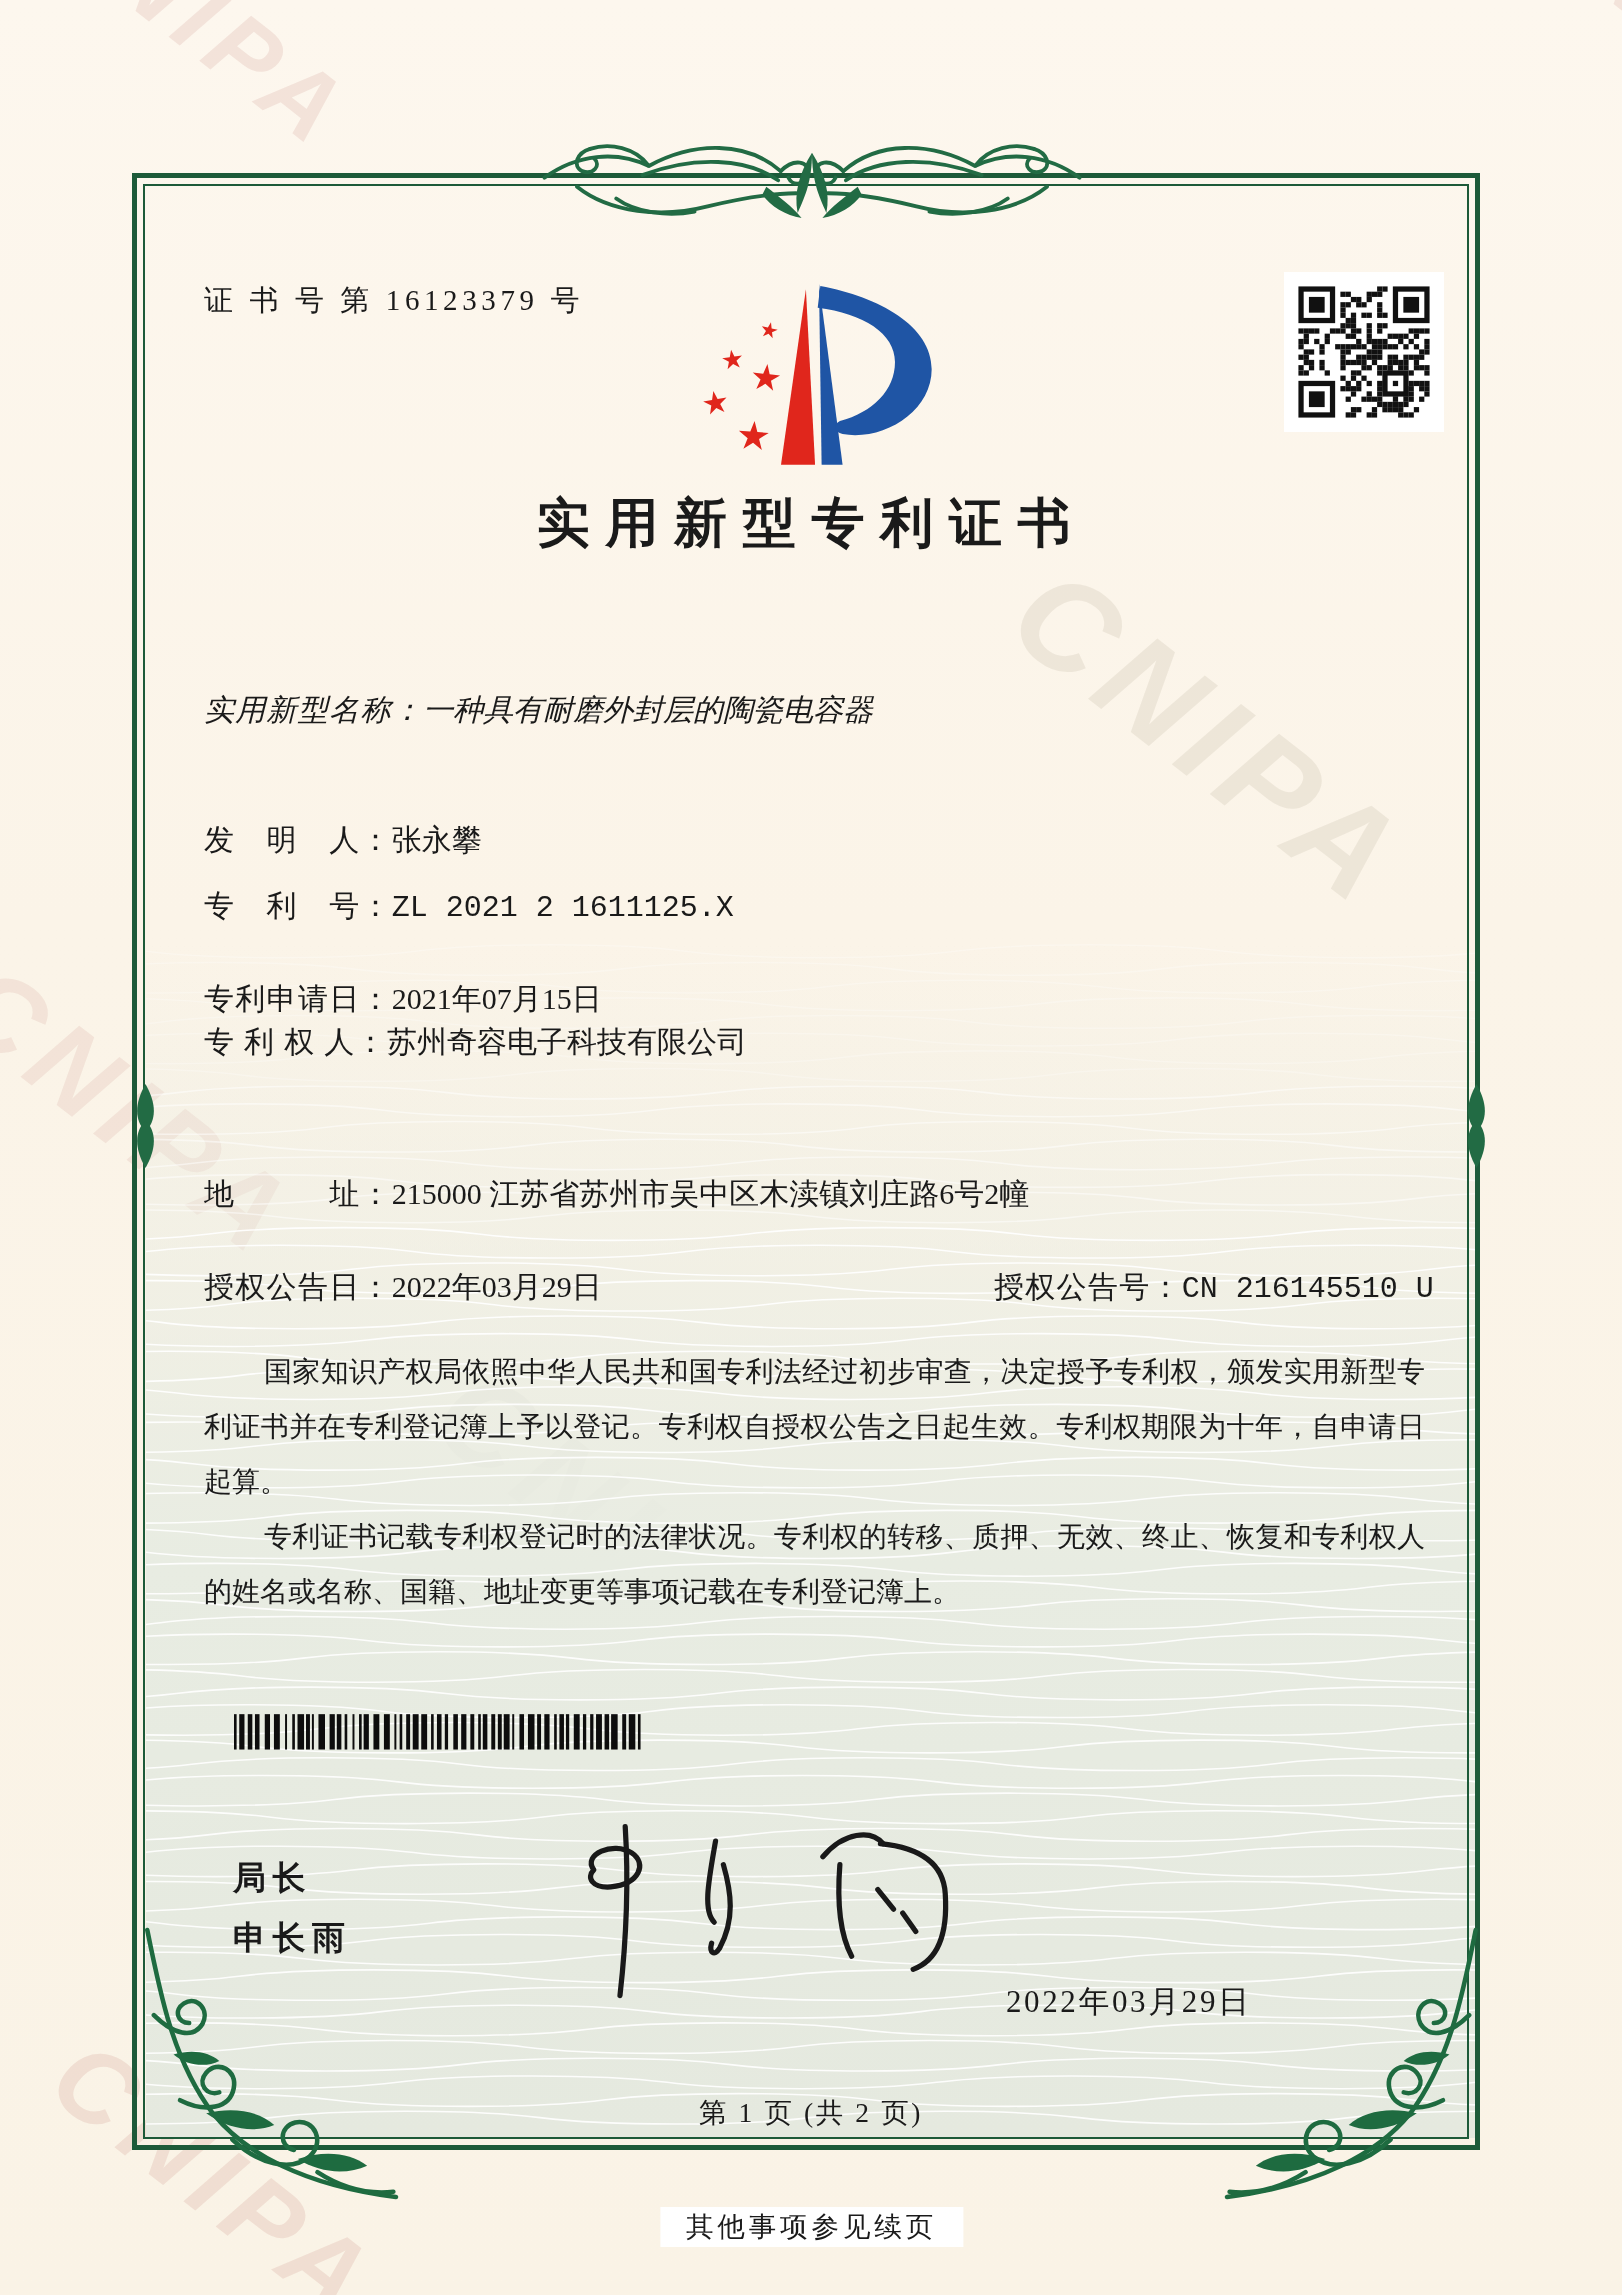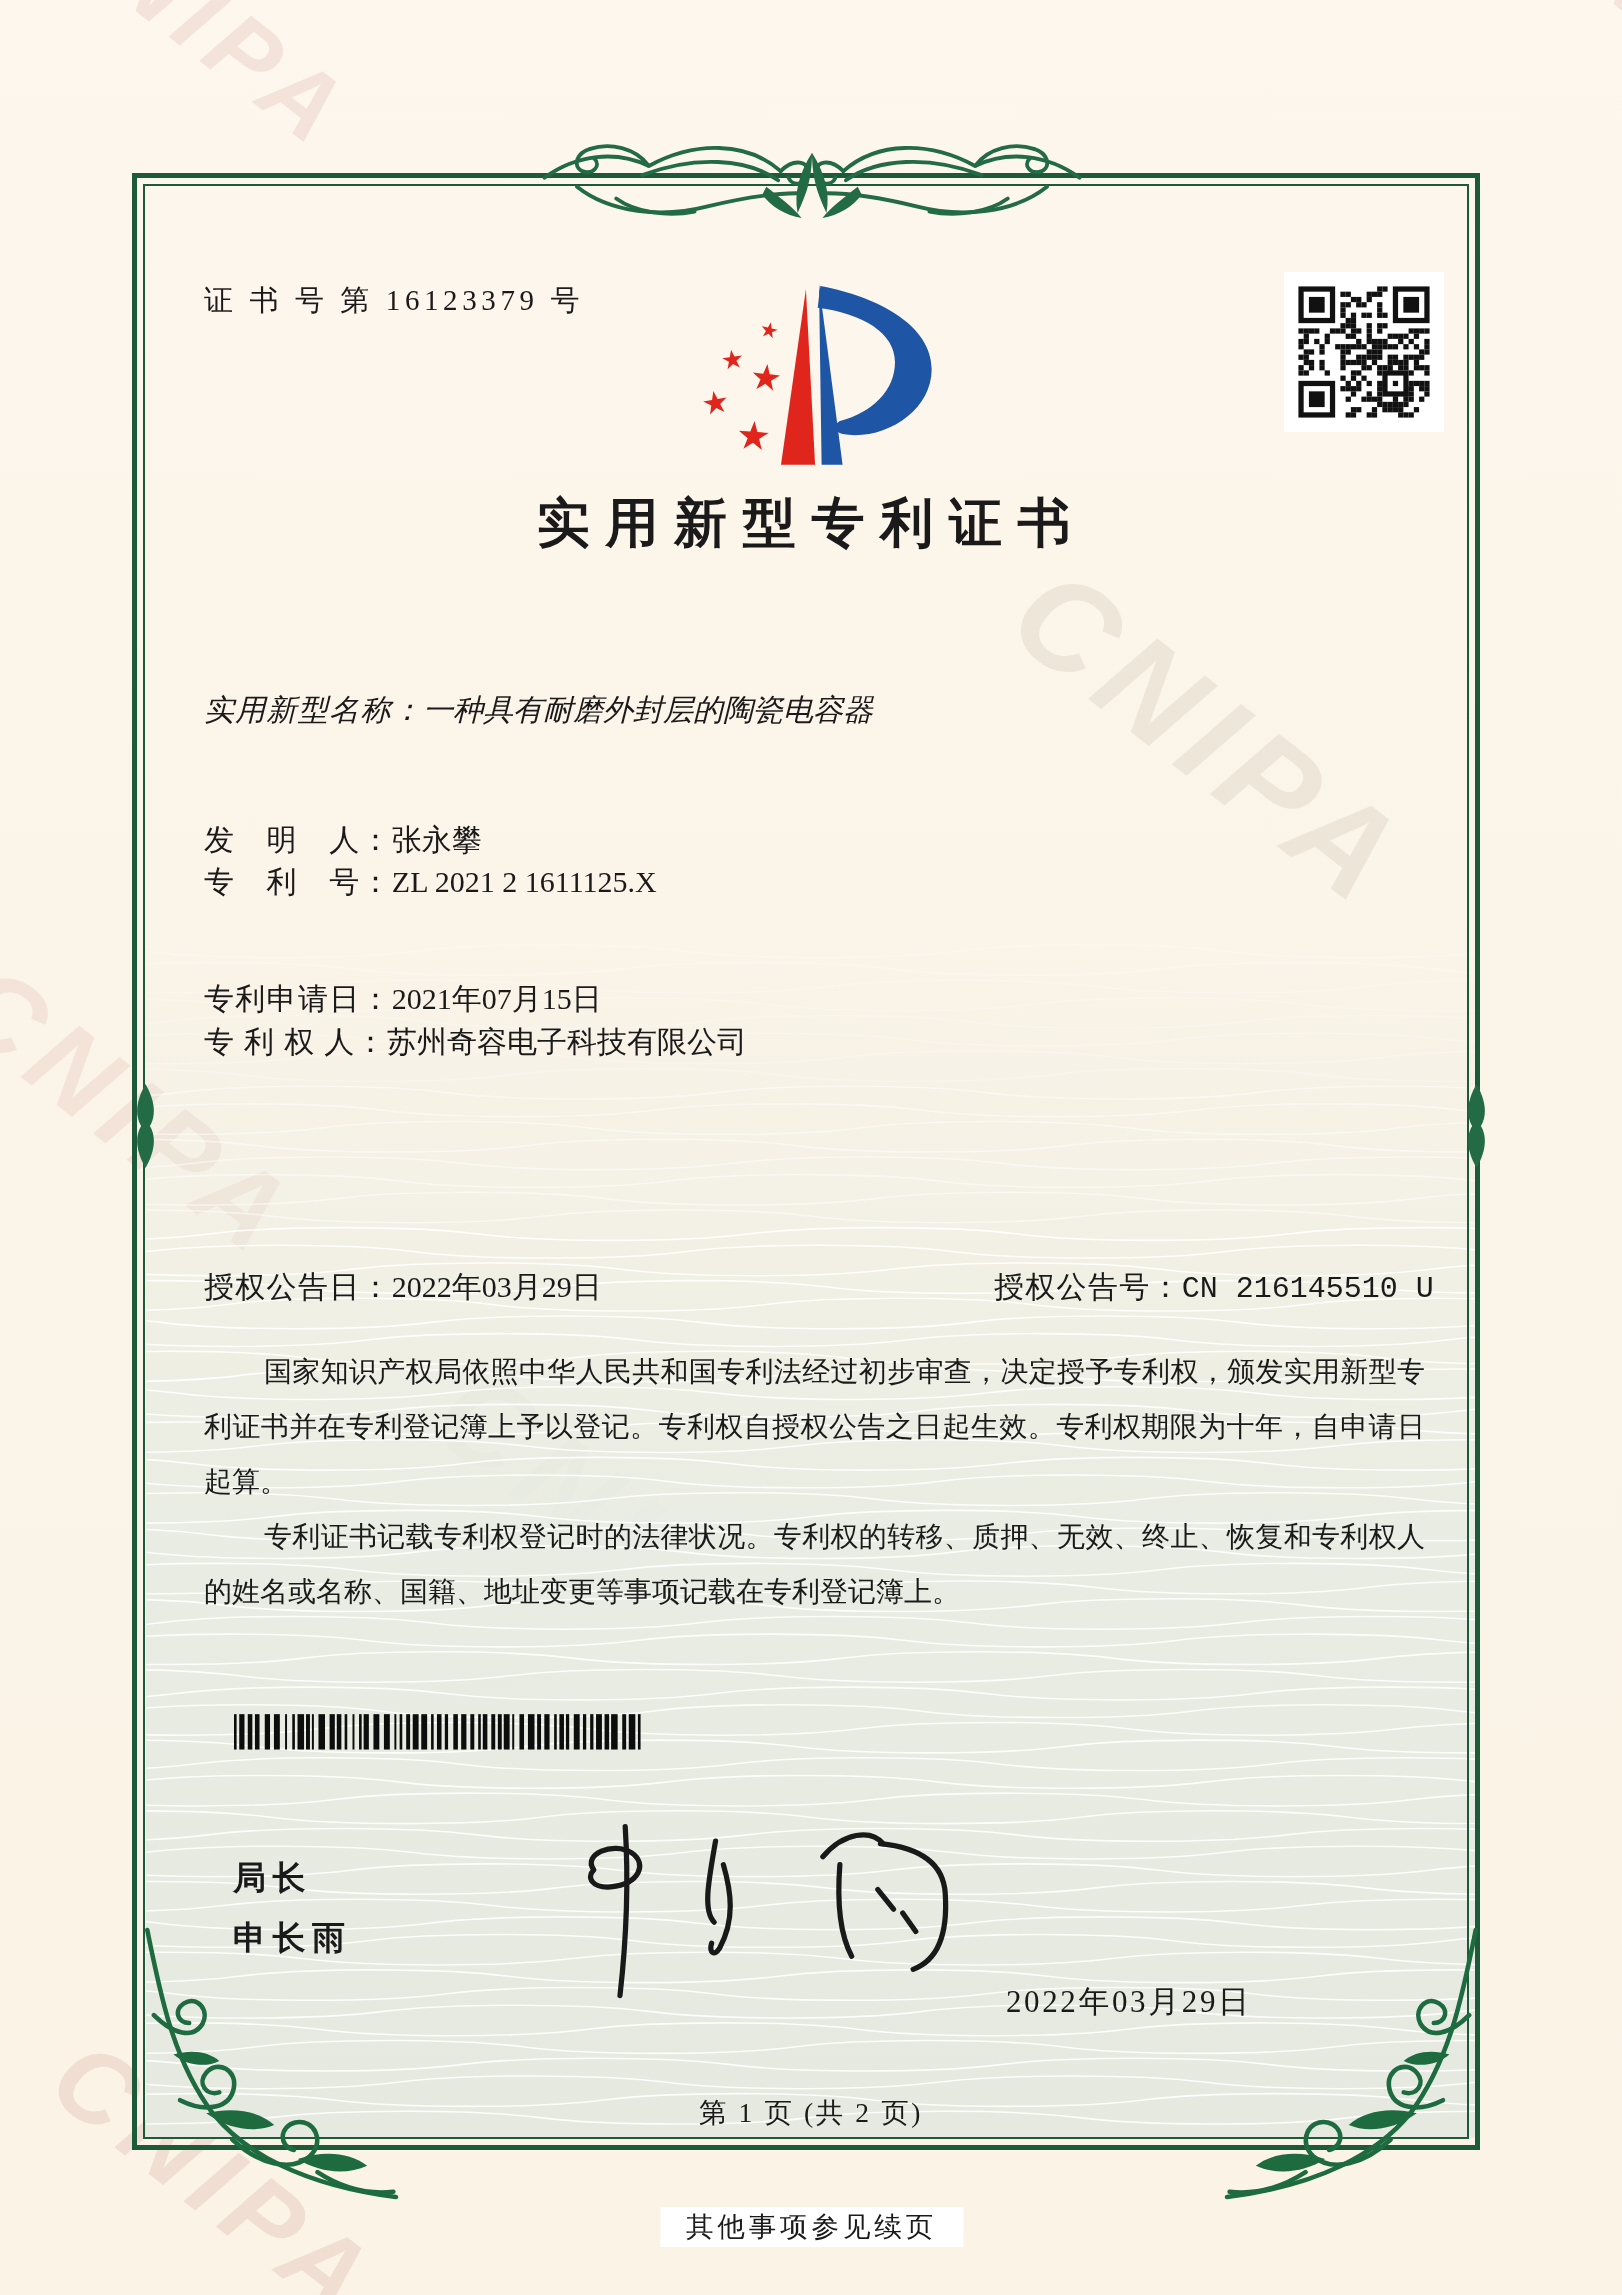--- a/index.html
+++ b/index.html
@@ -430,23 +430,24 @@
         <rect x="38" y="182" width="24" height="24" fill="#111"></rect>
         <rect x="150" y="150" width="40" height="40" fill="#111"></rect>
         <rect x="158" y="158" width="24" height="24" fill="#fff"></rect>
         <rect x="166" y="166" width="8" height="8" fill="#111"></rect>
       </svg></div>
 
   <div class="title">实用新型专利证书</div>
 
   <div class="row" style="top:690px;font-style:italic;"><span class="lab">实用新型名称：</span><span>一种具有耐磨外封层的陶瓷电容器</span></div>
   <div class="row" style="top:788px;margin-top:32px;"><span class="lab">发　明　人：</span><span>张永攀</span></div>
-  <div class="row" style="top:862px;"><span class="lab">专　利　号：</span><span>ZL 2021 2 1611125.X</span></div>
+  <div class="row" style="top:886px;font-family:Liberation Mono, monospace;"><span class="lab">专　利　号：</span><span>ZL 2021 2 1611125.X</span></div>
   <div class="row" style="top:979px;"><span class="lab">专利申请日：</span><span>2021年07月15日</span></div>
   <div class="row" style="top:1014px;margin-top:8px;"><span class="lab">专 利 权 人：</span><span>苏州奇容电子科技有限公司</span></div>
+  <div class="row" style="top:1174px;"><span class="lab">地　　　址：</span><span>215000 江苏省苏州市吴中区木渎镇刘庄路6号2幢</span></div>
   <div class="row" style="top:1267px;width:1243px;">
     <span class="lab">授权公告日：</span><span>2022年03月29日</span>
     <span class="grant-no"><span class="lab">授权公告号：</span><span>CN 216145510 U</span></span>
   </div>
 
   <div class="paras">
     <p>国家知识产权局依照中华人民共和国专利法经过初步审查，决定授予专利权，颁发实用新型专利证书并在专利登记簿上予以登记。专利权自授权公告之日起生效。专利权期限为十年，自申请日起算。</p>
     <p>专利证书记载专利权登记时的法律状况。专利权的转移、质押、无效、终止、恢复和专利权人的姓名或名称、国籍、地址变更等事项记载在专利登记簿上。</p>
   </div>
 

